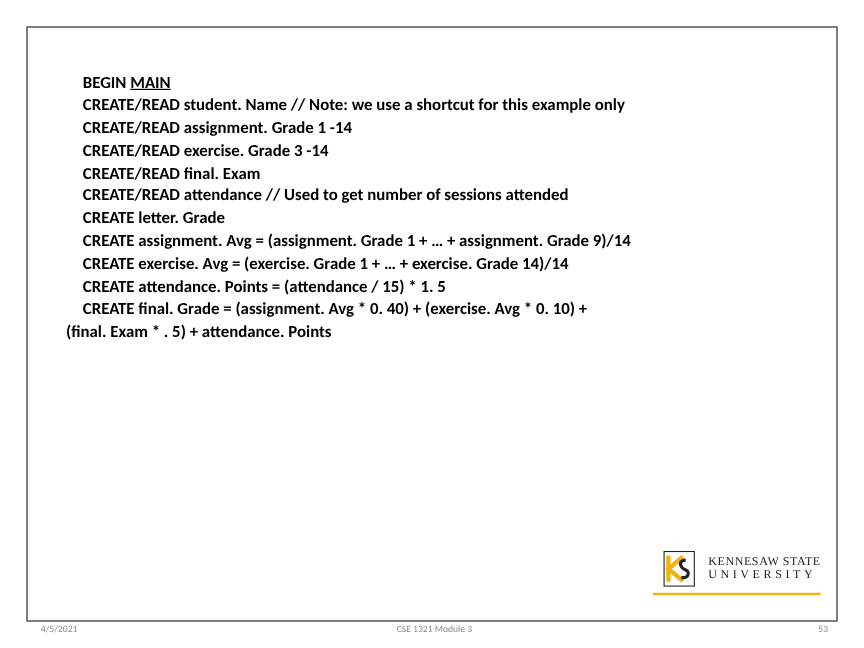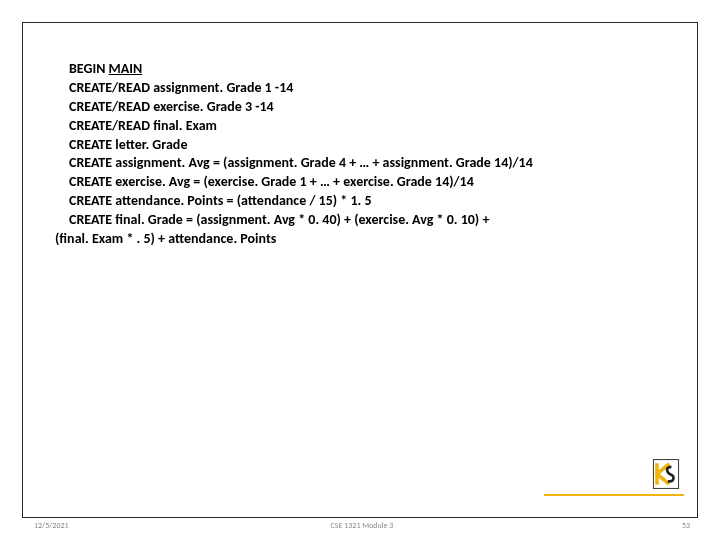--- a/index.html
+++ b/index.html
@@ -82,39 +82,45 @@
 </style>
 </head>
 <body>
 
 <div class="slide-frame"></div>
 
 <div class="code-block">
   <div class="code-line indent1">
     <span>BEGIN </span><span class="underline">MAIN</span>
   </div>
+  <div class="code-line indent1">CREATE/READ student. Name    // Note: we use a shortcut for this example only</div>
   <div class="code-line indent1">CREATE/READ  assignment. Grade 1 -14</div>
   <div class="code-line indent1">CREATE/READ exercise. Grade 3 -14</div>
   <div class="code-line indent1">CREATE/READ final. Exam</div>
+  <div class="code-line indent1">CREATE/READ attendance // Used to get number of sessions attended</div>
   <div class="code-line indent1">CREATE letter. Grade</div>
-  <div class="code-line indent1">CREATE assignment. Avg = (assignment. Grade 4 + … + assignment. Grade 14)/14</div>
+  <div class="code-line indent1">CREATE assignment. Avg = (assignment. Grade 1 + … + assignment. Grade 9)/14</div>
   <div class="code-line indent1">CREATE exercise. Avg = (exercise. Grade 1 + … + exercise. Grade 14)/14</div>
   <div class="code-line indent1">CREATE attendance. Points = (attendance / 15) * 1. 5</div>
   <div class="code-line indent1">CREATE final. Grade =  (assignment. Avg * 0. 40) + (exercise. Avg * 0. 10) +</div>
   <div class="code-line">(final. Exam * . 5) + attendance. Points</div>
 </div>
 
 <div class="logo">
   <span class="logo-mark">
     <svg viewBox="0 0 40 40" width="36" height="36">
       <rect x="6" y="4" width="28" height="32" fill="none" stroke="#222" stroke-width="1"></rect>
       <path d="M10 10 L10 30 M10 20 L22 10 M10 20 L22 30" stroke="#f0b310" stroke-width="4" fill="none" stroke-linecap="square"></path>
       <path d="M26 12 C22 12 20 14 22 18 C24 22 30 20 28 26 C27 29 22 28 22 28" stroke="#222" stroke-width="3" fill="none"></path>
     </svg>
   </span>
+  <span class="logo-text">
+    <span class="line1">KENNESAW STATE</span>
+    <span class="line2">UNIVERSITY</span>
+  </span>
 </div>
 <div class="gold-bar"></div>
 
 <div class="footer">
-  <span>12/5/2021</span>
+  <span>4/5/2021</span>
   <span class="footer-center">CSE 1321 Module 3</span>
   <span>53</span>
 </div>
 
 </body></html>

